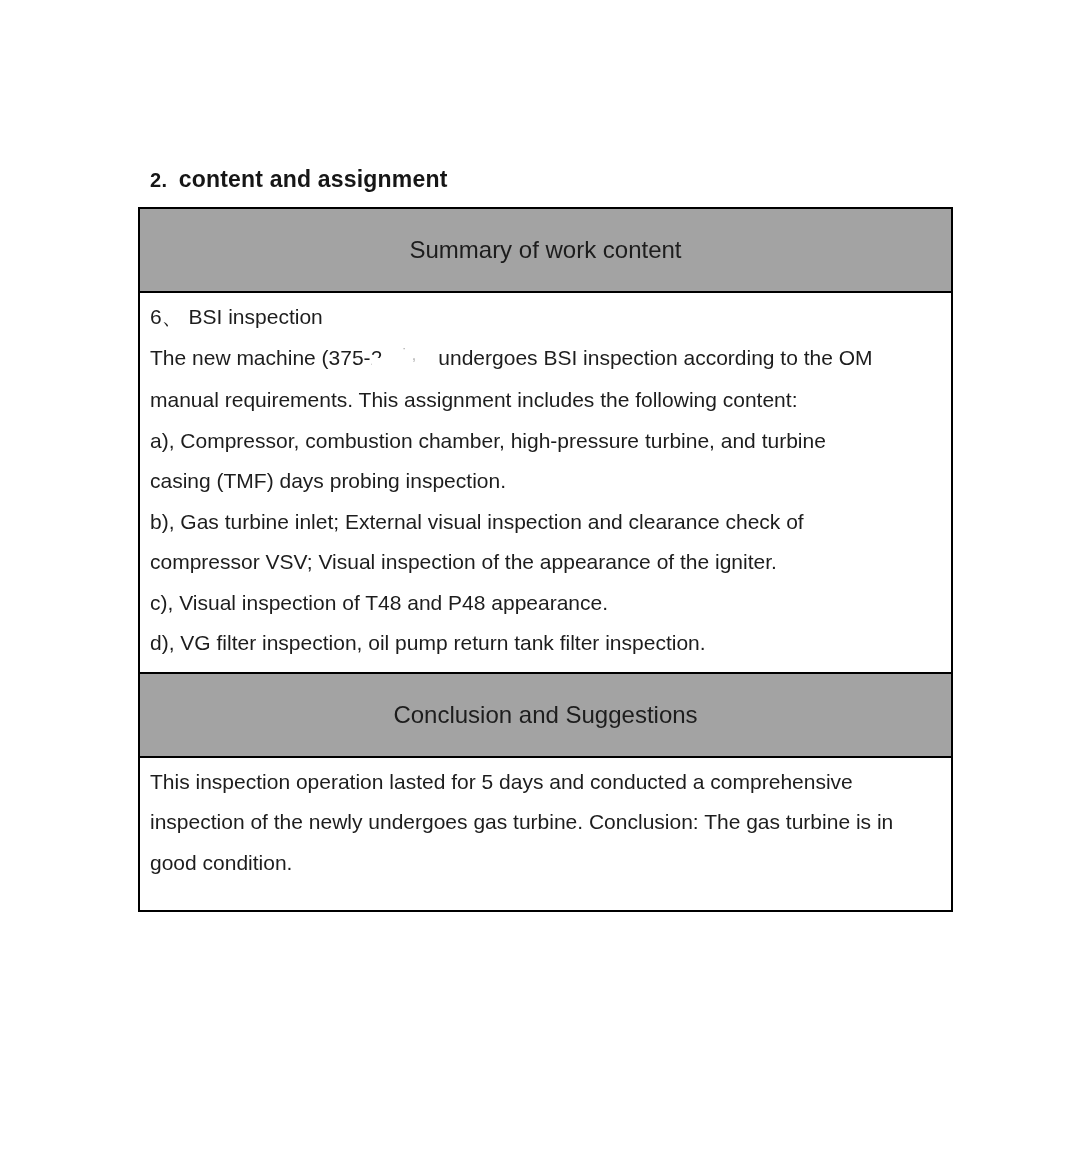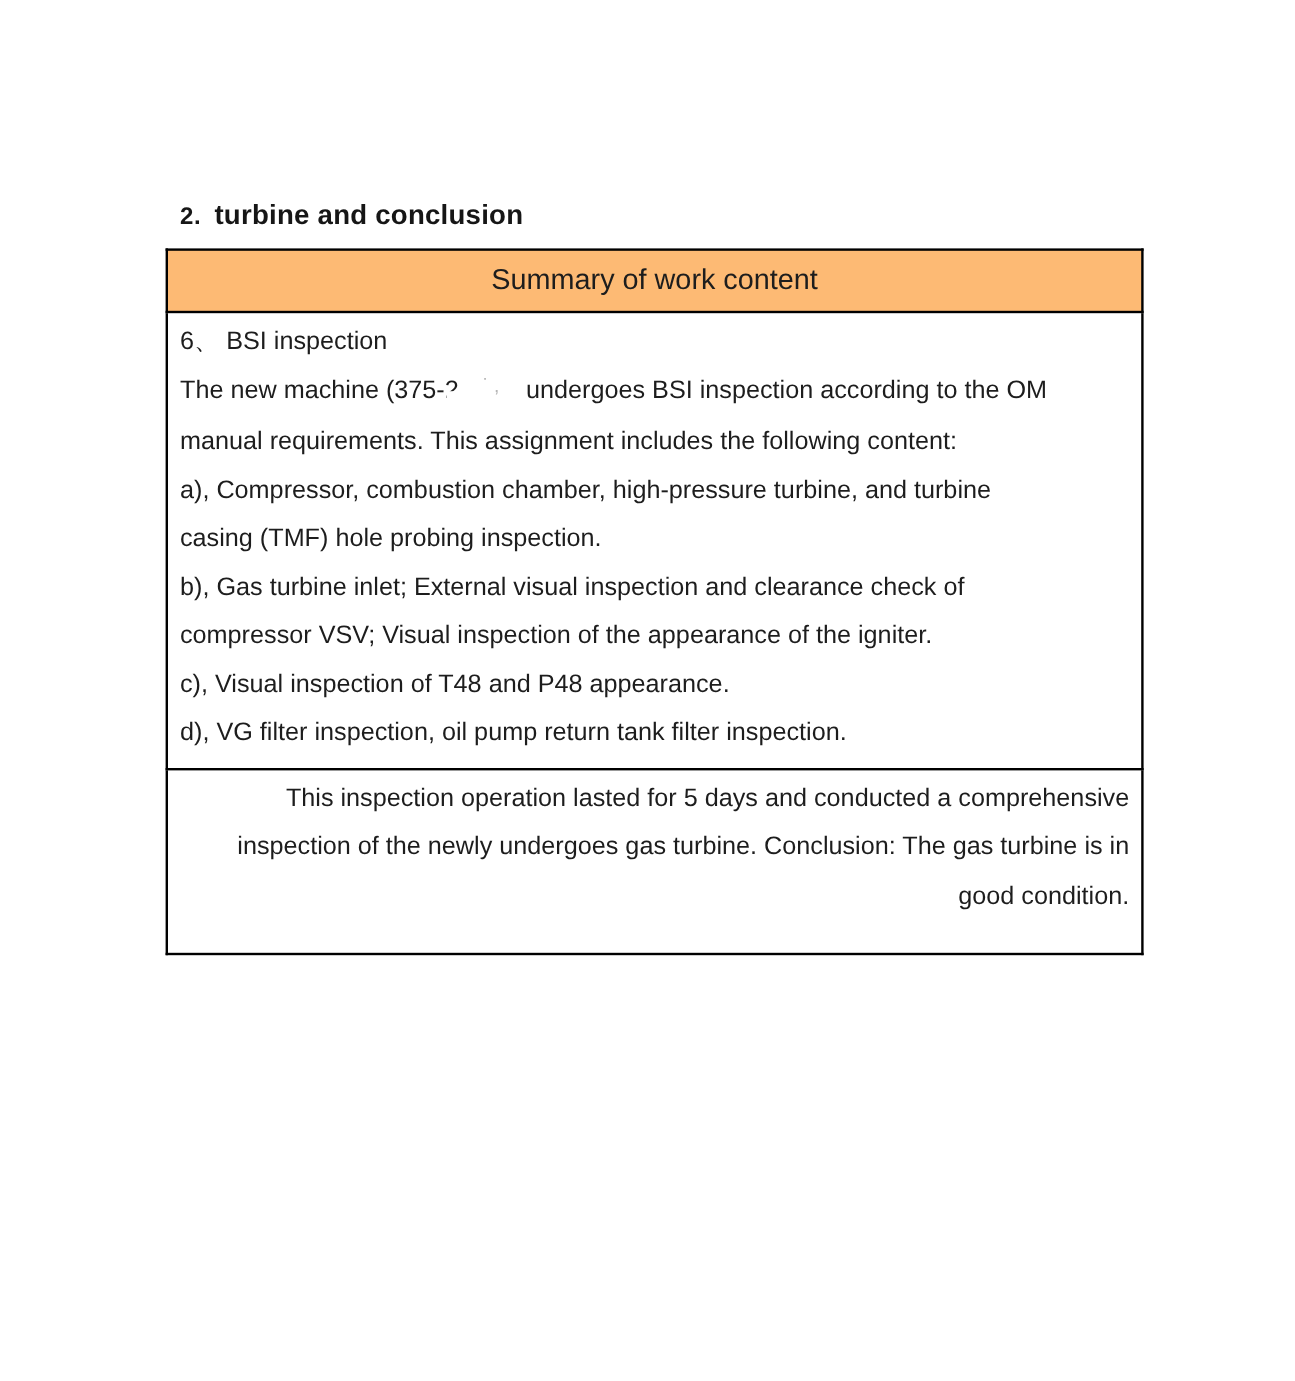--- a/index.html
+++ b/index.html
@@ -16,68 +16,71 @@
   }
   .heading-num{font-size:20px;letter-spacing:0.5px;}
   .heading-title{font-size:23px;letter-spacing:0.2px;}
 
   .doc-table{
     position:absolute;left:138px;top:207px;width:815px;
     border-collapse:collapse;table-layout:fixed;
   }
   .doc-table td{border:2px solid #000000;}
   td.hdr{
-    background:#fdba74;height:50px;text-align:center;vertical-align:middle;
-    font-size:24px;color:#1d1d1d;padding:0;
+    background:#a3a3a3;height:50px;text-align:center;vertical-align:middle;
+    font-size:24px;color:#1d1d1d;padding:16px;
   }
   td.body{background:#ffffff;vertical-align:top;padding:4px 10px 8px 10px;}
   td.body-summary{height:362px;}
-  td.body-conclusion{height:140px;text-align:right;}
+  td.body-conclusion{height:140px;}
   .line{font-size:21px;line-height:40.5px;white-space:nowrap;color:#1d1d1d;}
 
   
   .partial-char{position:relative;display:inline-block;}
   .partial-char::after{
     content:"";position:absolute;left:1px;right:-3px;top:50%;bottom:-2px;background:#ffffff;
   }
   .redact-gap{display:inline-block;width:56px;position:relative;}
   .faint{
     color:#b5b5b5;font-size:16px;position:relative;top:-5px;left:20px;letter-spacing:4px;
   }
 </style>
 </head>
 <body>
 
 <div class="page">
 
   <h2 class="doc-heading">
     <span class="heading-num">2.</span>
-    <span class="heading-title">turbine and conclusion</span>
+    <span class="heading-title">content and assignment</span>
   </h2>
 
   <table class="doc-table">
     <tbody>
       <tr>
         <td class="hdr">Summary of work content</td>
       </tr>
 
       <tr>
         <td class="body body-summary">
           <div class="line">6、 BSI inspection</div>
           <div class="line"><span>The new machine (375-</span><span class="partial-char">2</span><span class="redact-gap"><span class="faint">˙,</span></span><span>undergoes BSI inspection according to the OM</span></div>
           <div class="line">manual requirements. This assignment includes the following content:</div>
           <div class="line">a), Compressor, combustion chamber, high-pressure turbine, and turbine</div>
-          <div class="line">casing (TMF) hole probing inspection.</div>
+          <div class="line">casing (TMF) days probing inspection.</div>
           <div class="line">b), Gas turbine inlet; External visual inspection and clearance check of</div>
           <div class="line">compressor VSV; Visual inspection of the appearance of the igniter.</div>
           <div class="line">c), Visual inspection of T48 and P48 appearance.</div>
           <div class="line">d), VG filter inspection, oil pump return tank filter inspection.</div>
         </td>
       </tr>
 
+      <tr>
+        <td class="hdr">Conclusion and Suggestions</td>
+      </tr>
 
       <tr>
         <td class="body body-conclusion">
           <div class="line">This inspection operation lasted for 5 days and conducted a comprehensive</div>
           <div class="line">inspection of the newly undergoes gas turbine. Conclusion: The gas turbine is in</div>
           <div class="line">good condition.</div>
         </td>
       </tr>
     </tbody>
   </table>

